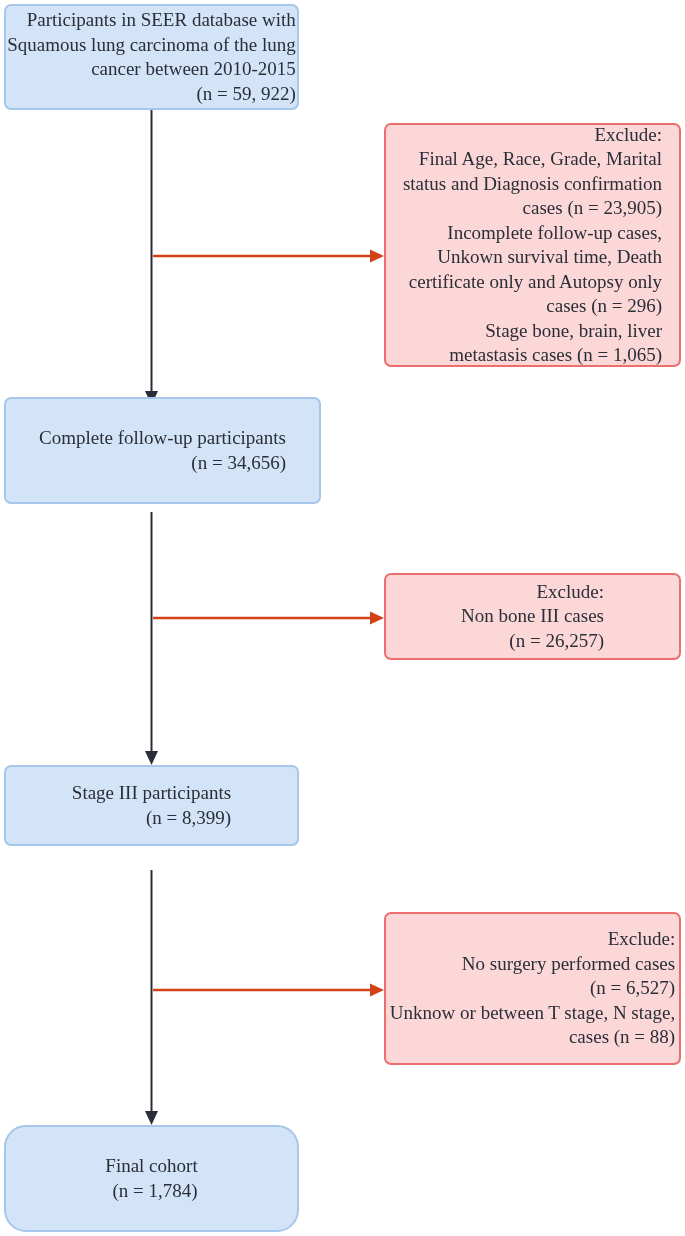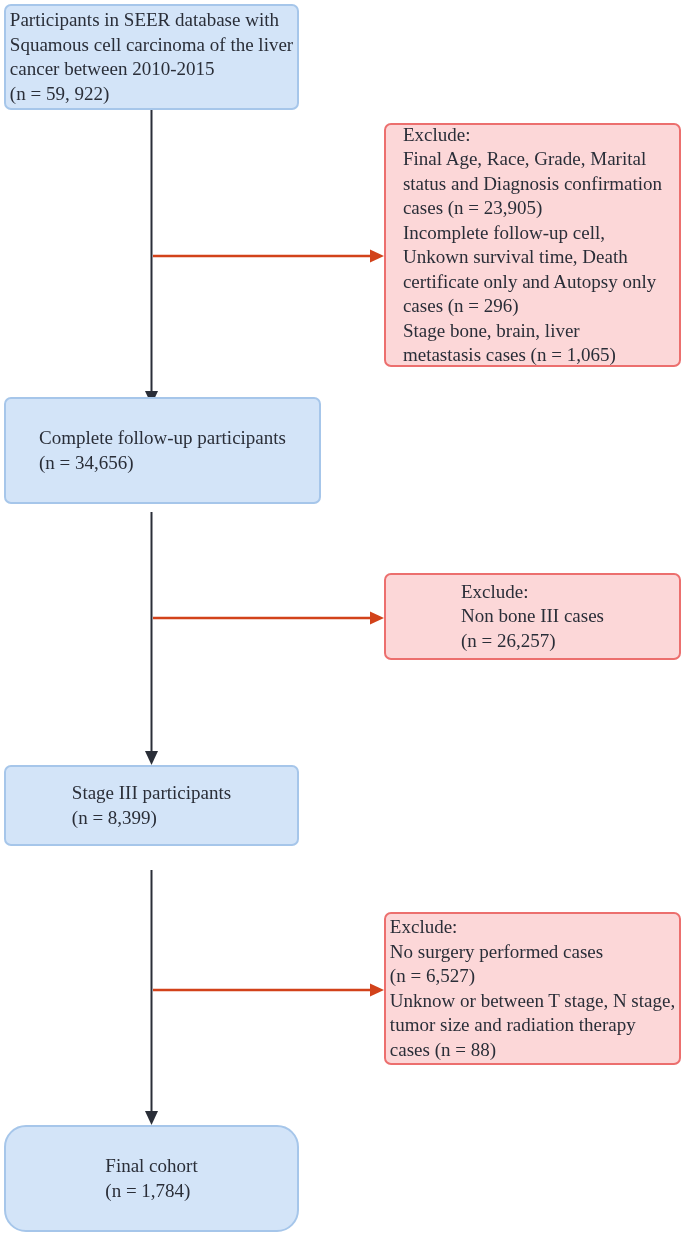--- a/index.html
+++ b/index.html
@@ -18,21 +18,21 @@
     width: 685px; height: 1236px;
     pointer-events: none;
   }
   .box {
     position: absolute;
     border: 2px solid;
     border-radius: 7px;
     display: flex;
     align-items: center;
     justify-content: center;
-    text-align: left;
+    text-align: right;
     font-size: 19px;
     line-height: 1.29;
     color: #2a2e38;
     padding: 4px 8px;
   }
   .box.cohort {
     background: #d3e4f8;
     border-color: #a6c6ea;
   }
   .box.exclude {
@@ -59,33 +59,33 @@
     <polygon points="370,249.5 370,262.5 384,256" fill="#d2421a"></polygon>
     <line x1="153" y1="618" x2="371" y2="618" stroke="#d2421a" stroke-width="2.5"></line>
     <polygon points="370,611.5 370,624.5 384,618" fill="#d2421a"></polygon>
     <line x1="153" y1="990" x2="371" y2="990" stroke="#d2421a" stroke-width="2.5"></line>
     <polygon points="370,983.5 370,996.5 384,990" fill="#d2421a"></polygon>
   </svg>
 
   <div class="box cohort" style="left:4px; top:4px; width:295px; height:106px;">
     <div class="lines">
         <div>Participants in SEER database with</div>
-        <div>Squamous cell carcinoma of the liver</div>
+        <div>Squamous lung carcinoma of the lung</div>
         <div>cancer between 2010-2015</div>
         <div>(n = 59, 922)</div>
       </div>
   </div>
 
   <div class="box exclude" style="left:384px; top:123px; width:297px; height:244px;">
     <div class="lines">
         <div>Exclude:</div>
         <div>Final Age, Race, Grade, Marital</div>
         <div>status and Diagnosis confirmation</div>
         <div>cases (n = 23,905)</div>
-        <div>Incomplete follow-up cell,</div>
+        <div>Incomplete follow-up cases,</div>
         <div>Unkown survival time, Death</div>
         <div>certificate only and Autopsy only</div>
         <div>cases (n = 296)</div>
         <div>Stage bone, brain, liver</div>
         <div>metastasis cases (n = 1,065)</div>
       </div>
   </div>
 
   <div class="box cohort" style="left:4px; top:397px; width:317px; height:107px;">
     <div class="lines">
@@ -108,21 +108,20 @@
         <div>(n = 8,399)</div>
       </div>
   </div>
 
   <div class="box exclude" style="left:384px; top:912px; width:297px; height:153px;">
     <div class="lines">
         <div>Exclude:</div>
         <div>No surgery performed cases</div>
         <div>(n = 6,527)</div>
         <div>Unknow or between T stage, N stage,</div>
-        <div>tumor size and radiation therapy</div>
         <div>cases (n = 88)</div>
       </div>
   </div>
 
   <div class="box cohort" style="left:4px; top:1125px; width:295px; height:107px;border-radius:22px;">
     <div class="lines">
         <div>Final cohort</div>
         <div>(n = 1,784)</div>
       </div>
   </div>

